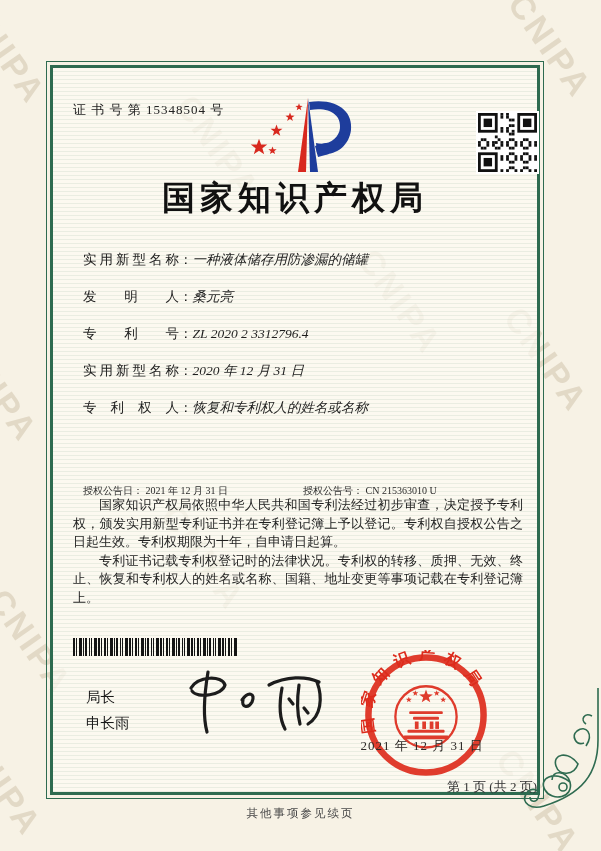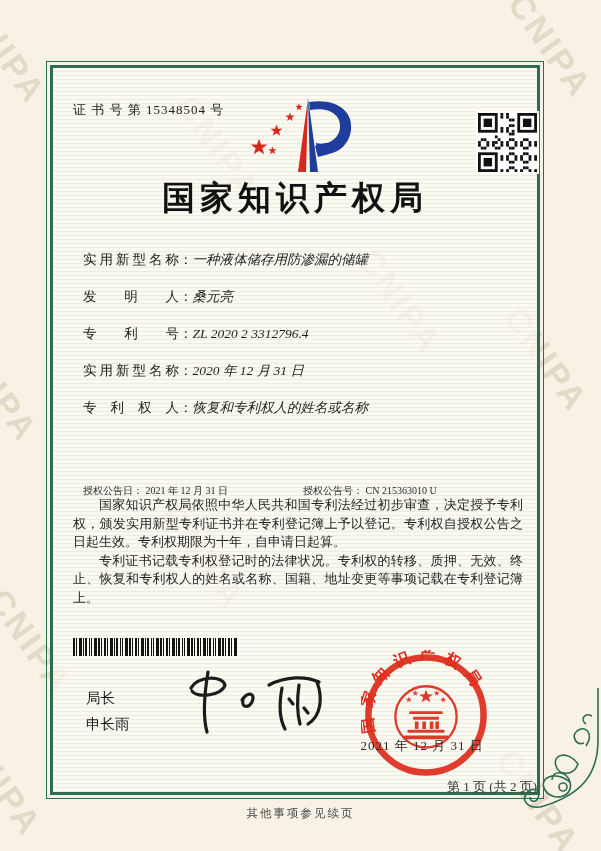--- a/index.html
+++ b/index.html
@@ -44,21 +44,21 @@
   .f-colon{display:inline-block;color:#1e1e1e;}
   .f-value{color:#1e1e1e;font-style:italic;}
   .grantrow{position:absolute;left:30px;top:400px;width:450px;font-size:10px;white-space:nowrap;margin-top:16px;}
   .grant-right{position:absolute;left:220px;top:0;}
   .paras{
     position:absolute;left:20px;top:428px;width:450px;
     font-size:13px;line-height:18.5px;text-align:justify;color:#1f1f1f;
   }
   .paras p{margin:0;text-indent:2em;}
   .barcode{position:absolute;left:20px;top:570px;width:168px;height:18px;}
-  .signer{position:absolute;left:33px;top:617px;font-size:14.5px;line-height:26px;color:#1a1a1a;}
+  .signer{position:absolute;left:33px;top:617px;font-size:14.5px;line-height:26px;color:#1a1a1a;font-family:Liberation Mono, monospace;}
   .signature{position:absolute;left:120px;top:598px;width:170px;height:80px;}
   .seal{position:absolute;left:308px;top:582px;width:130px;height:130px;z-index:4;}
   .sealdate{
     position:absolute;left:289px;top:669px;width:160px;text-align:center;
     font-size:13px;color:#2e2a28;z-index:5;letter-spacing:1px;
   }
   .pageinfo{position:absolute;left:0;top:710px;width:100%;text-align:right;font-size:13px;color:#333;}
   .footnote{position:absolute;left:0;top:806px;width:100%;text-align:center;font-size:11.5px;color:#4a4a4a;letter-spacing:2px;z-index:3;}
   .ornament{position:absolute;left:516px;top:688px;width:86px;height:126px;z-index:6;}
 </style>

